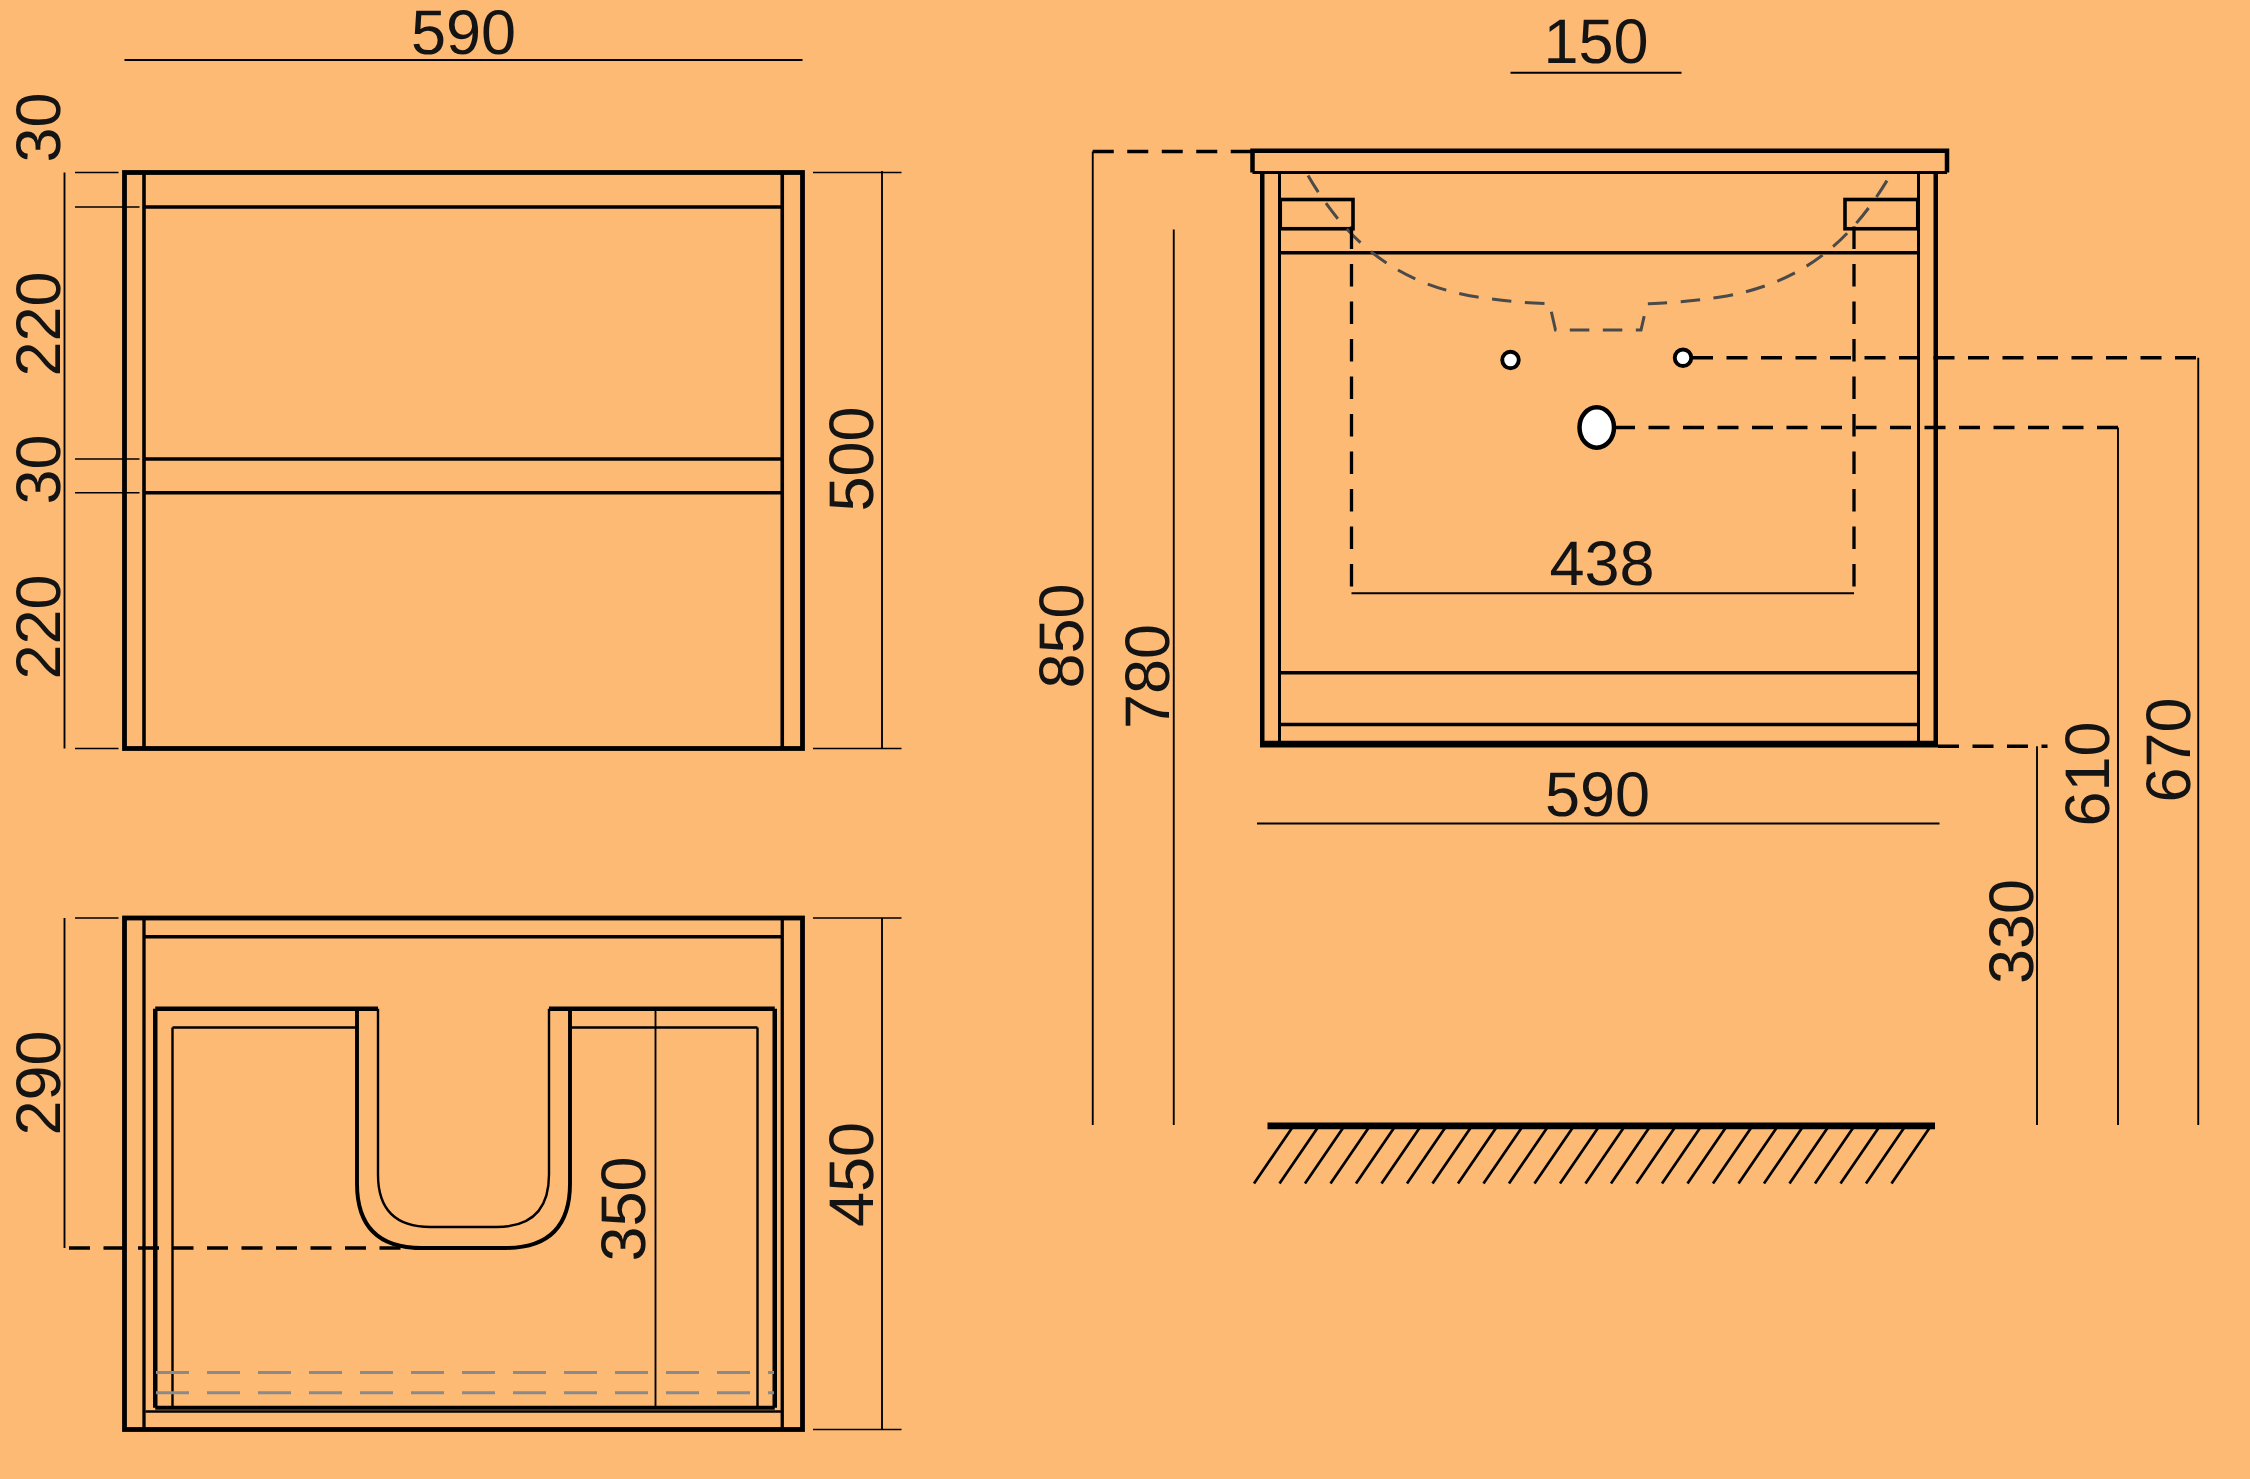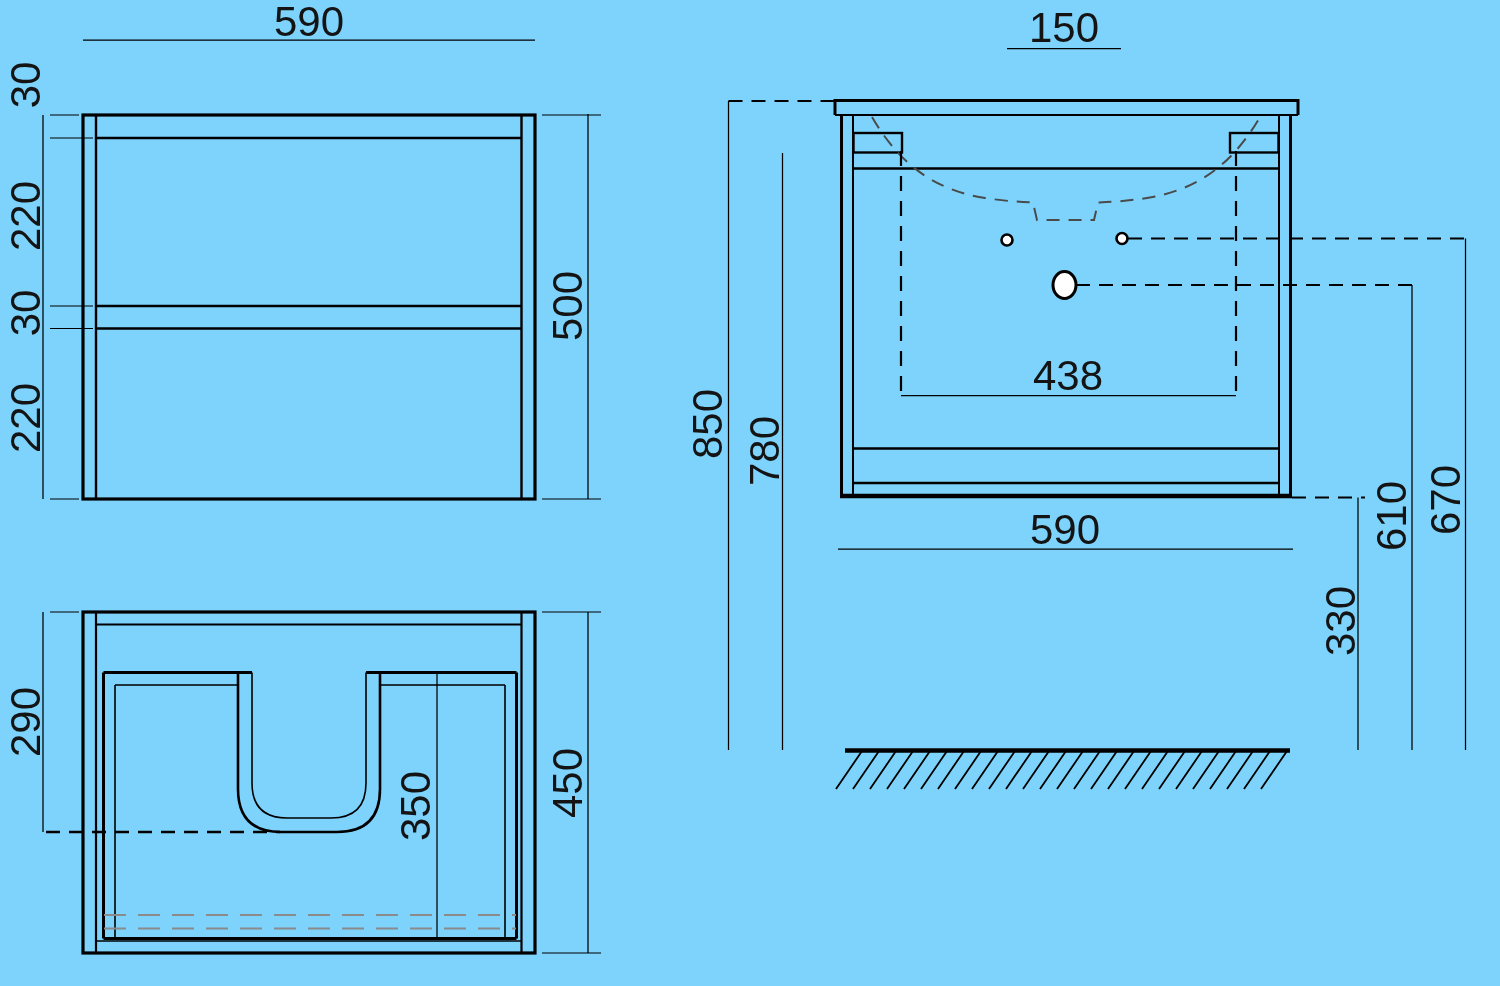--- a/index.html
+++ b/index.html
@@ -1,16 +1,16 @@
 <!DOCTYPE html>
 <html><head>
 <meta charset="utf-8">
 <style>
   html,body{margin:0;padding:0;background:#ffffff;}
-  .stage{width:1500px;height:986px;position:relative;background:#7dd3fc;}
+  .stage{width:1500px;height:986px;position:relative;background:#fdba74;}
   svg{display:block;}
   .lbl{font-family:"Liberation Sans", sans-serif;font-size:42px;fill:#141414;letter-spacing:0px;}
   .thick{stroke:#000;fill:none;}
   .dim{stroke:#000;stroke-width:1.25;fill:none;}
   .ext{stroke:#000;stroke-width:1.1;fill:none;}
 </style>
 </head>
 <body>
 
 <div class="stage">

